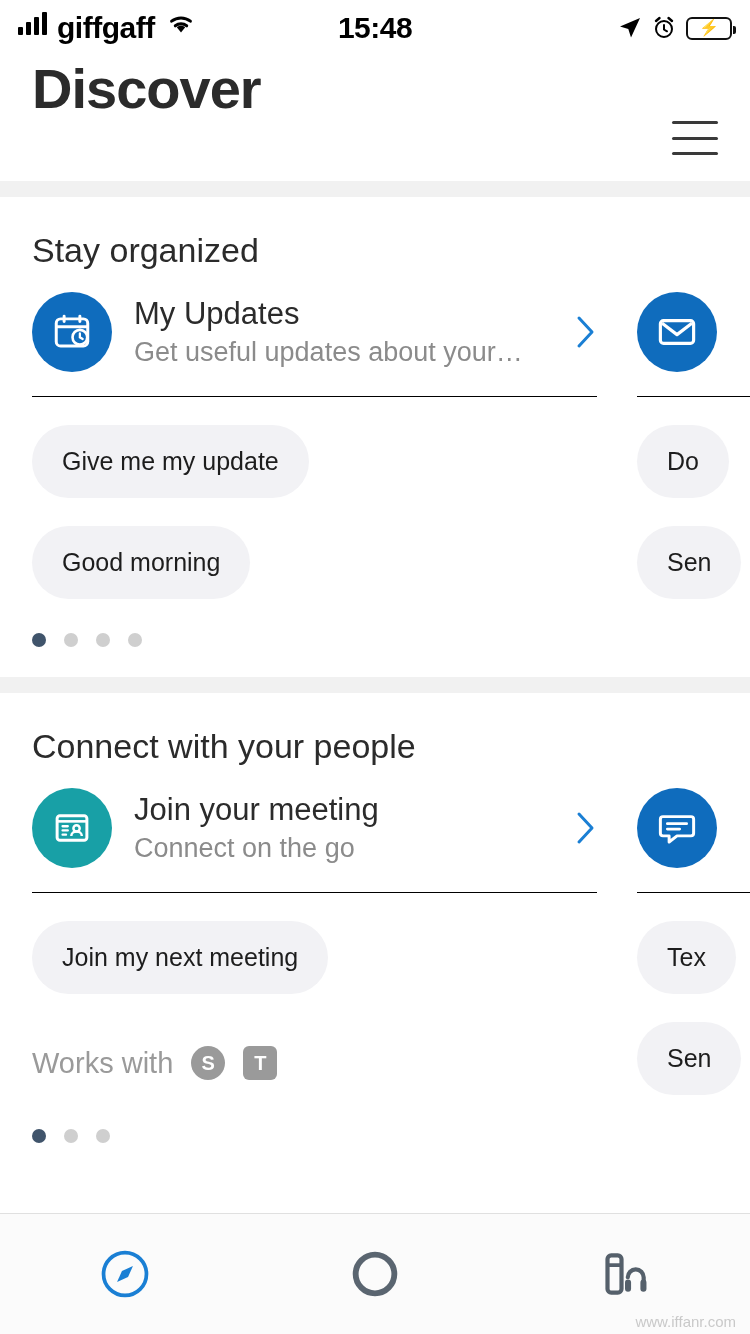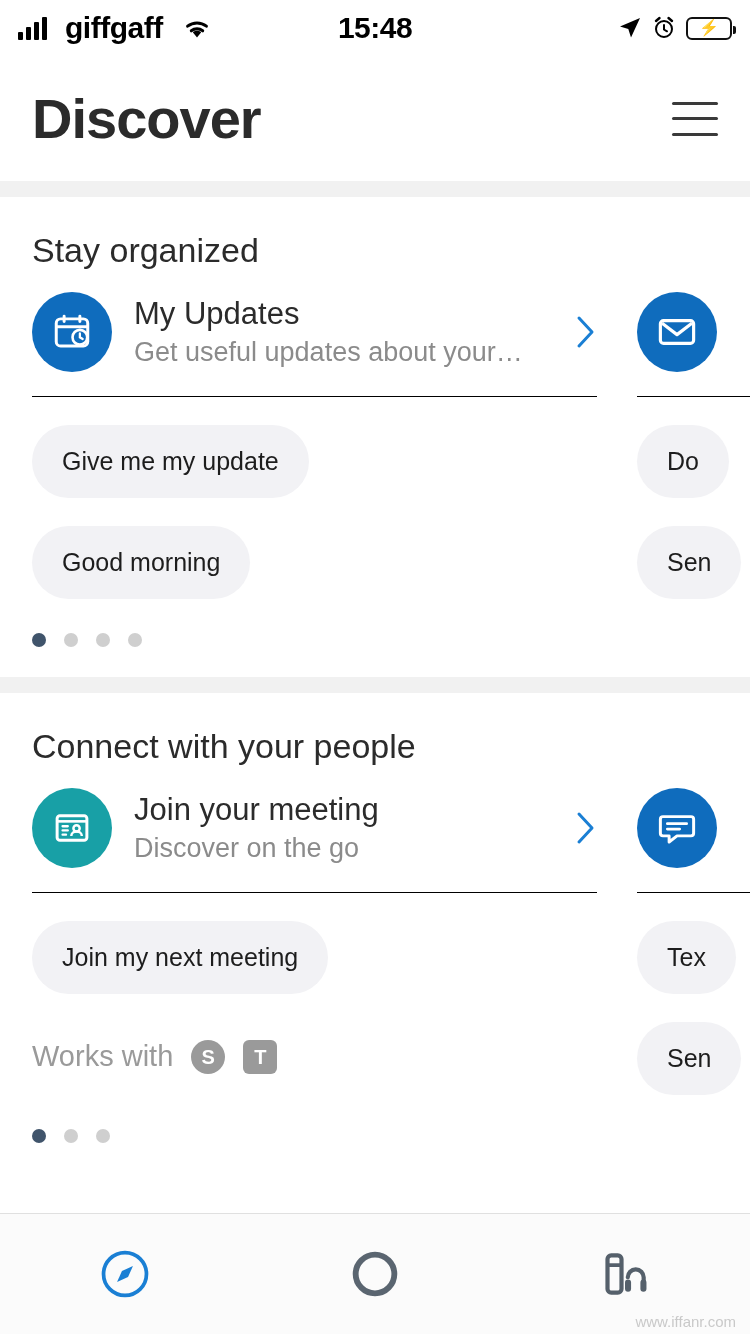--- a/index.html
+++ b/index.html
@@ -19,22 +19,21 @@
   .statusbar {
     height: 56px;
     display: flex;
     align-items: center;
     padding: 0 18px;
     box-sizing: border-box;
     position: relative;
   }
   .sb-left {
     display: flex;
-    align-items: center;
-    gap: 18px;
+    gap: 10px;
   }
   .sb-carrier {
     font-size: 30px;
     font-weight: bold;
     color: #000;
     letter-spacing: -0.5px;
   }
   .signal {
     display: flex;
     align-items: flex-end;
@@ -99,23 +98,23 @@
     transform: translate(-50%,-50%);
     font-size: 16px;
     color: #111;
     line-height: 1;
   }
 
   
   .header {
     height: 125px;
     display: flex;
-    align-items: center;
     padding: 0 32px;
     box-sizing: border-box;
+    flex-direction: column;
   }
   .page-title {
     font-size: 56px;
     font-weight: bold;
     color: #2b2b2b;
     letter-spacing: -1px;
     margin: 0;
   }
   .hamburger {
     margin-left: auto;
@@ -217,21 +216,21 @@
     white-space: nowrap;
   }
   .chips {
     display: flex;
     flex-direction: column;
     align-items: flex-start;
   }
 
   .works-with {
     display: flex;
-    align-items: flex-start;
+    align-items: flex-end;
     gap: 18px;
     margin-top: 46px;
     height: 40px;
   }
   .works-with-label {
     font-size: 29px;
     color: #9a9a9a;
   }
   .mini-icon {
     width: 34px;
@@ -412,21 +411,21 @@
           <svg class="svg-ico" width="42" height="42" viewBox="0 0 24 24">
             <rect x="3.5" y="5" width="17" height="14" rx="1.6" stroke="#fff" stroke-width="1.7" fill="none"></rect>
             <path d="M3.5 8.2h17" stroke="#fff" stroke-width="1.5"></path>
             <circle cx="14.6" cy="12.2" r="1.8" stroke="#fff" stroke-width="1.4" fill="none"></circle>
             <path d="M11.6 16.6c0-1.7 1.4-2.6 3-2.6s3 .9 3 2.6" stroke="#fff" stroke-width="1.4" fill="none"></path>
             <path d="M6.6 11h3M6.6 13.4h3M6.6 15.8h2" stroke="#fff" stroke-width="1.3" stroke-linecap="round"></path>
           </svg>
         </div>
         <div class="card-text">
           <div class="card-title">Join your meeting</div>
-          <div class="card-sub">Discover on the go</div>
+          <div class="card-sub">Connect on the go</div>
         </div>
         <div class="chevron">
           <svg class="svg-ico" width="24" height="40" viewBox="0 0 24 40">
             <path d="M6 6l13 14L6 34" stroke="#1a7fd4" stroke-width="3" fill="none" stroke-linecap="round" stroke-linejoin="round"></path>
           </svg>
         </div>
       </div>
       <div class="chips">
         <div class="chip">Join my next meeting</div>
       </div>

